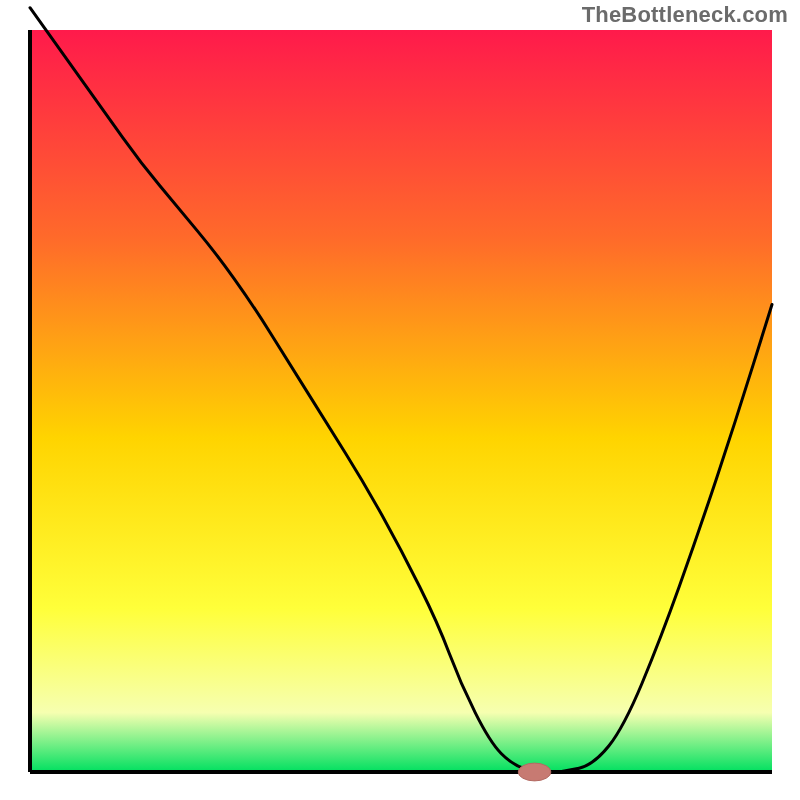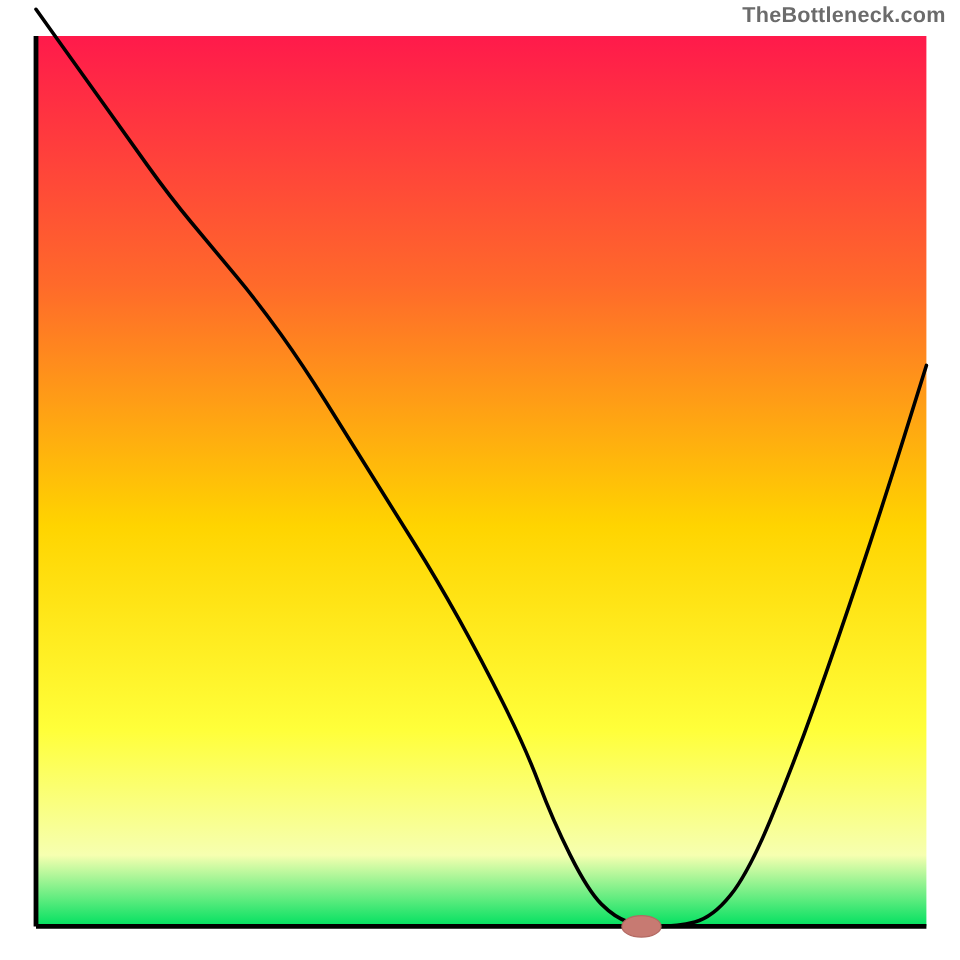--- a/index.html
+++ b/index.html
@@ -13,21 +13,21 @@
   }
   .wrap {
     position: relative;
     width: 800px;
     height: 800px;
   }
   .watermark {
     position: absolute;
     top: 2px;
     right: 12px;
-    font-size: 18px;
+    font-size: 22px;
     font-weight: 600;
     color: #6b6b6b;
     letter-spacing: 0.2px;
     z-index: 20;
   }
   svg {
     display: block;
   }
 </style>
 </head>

